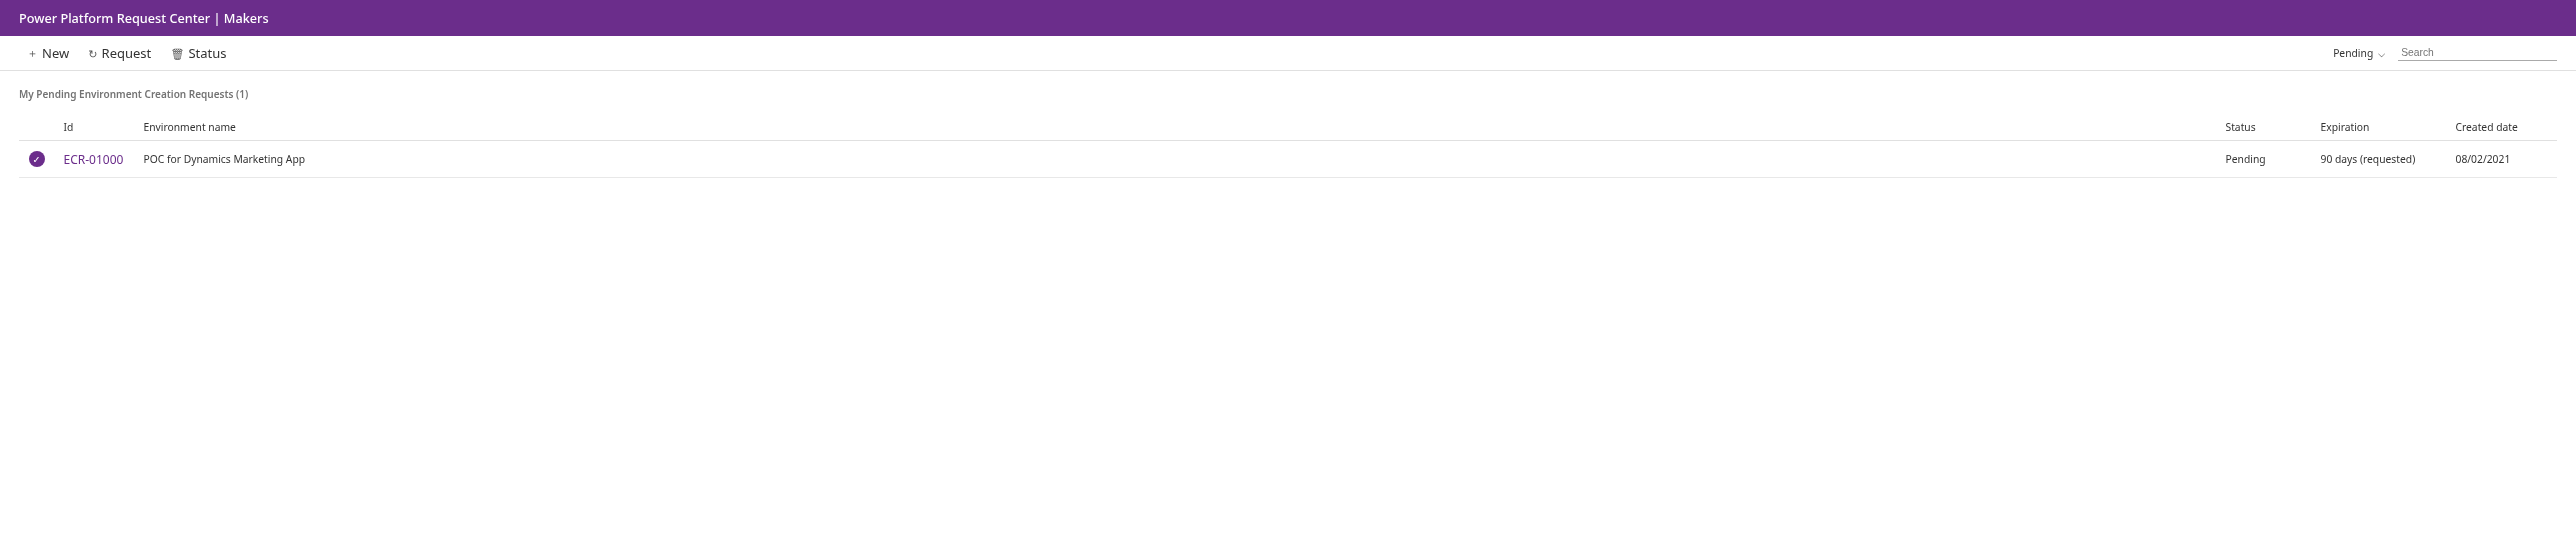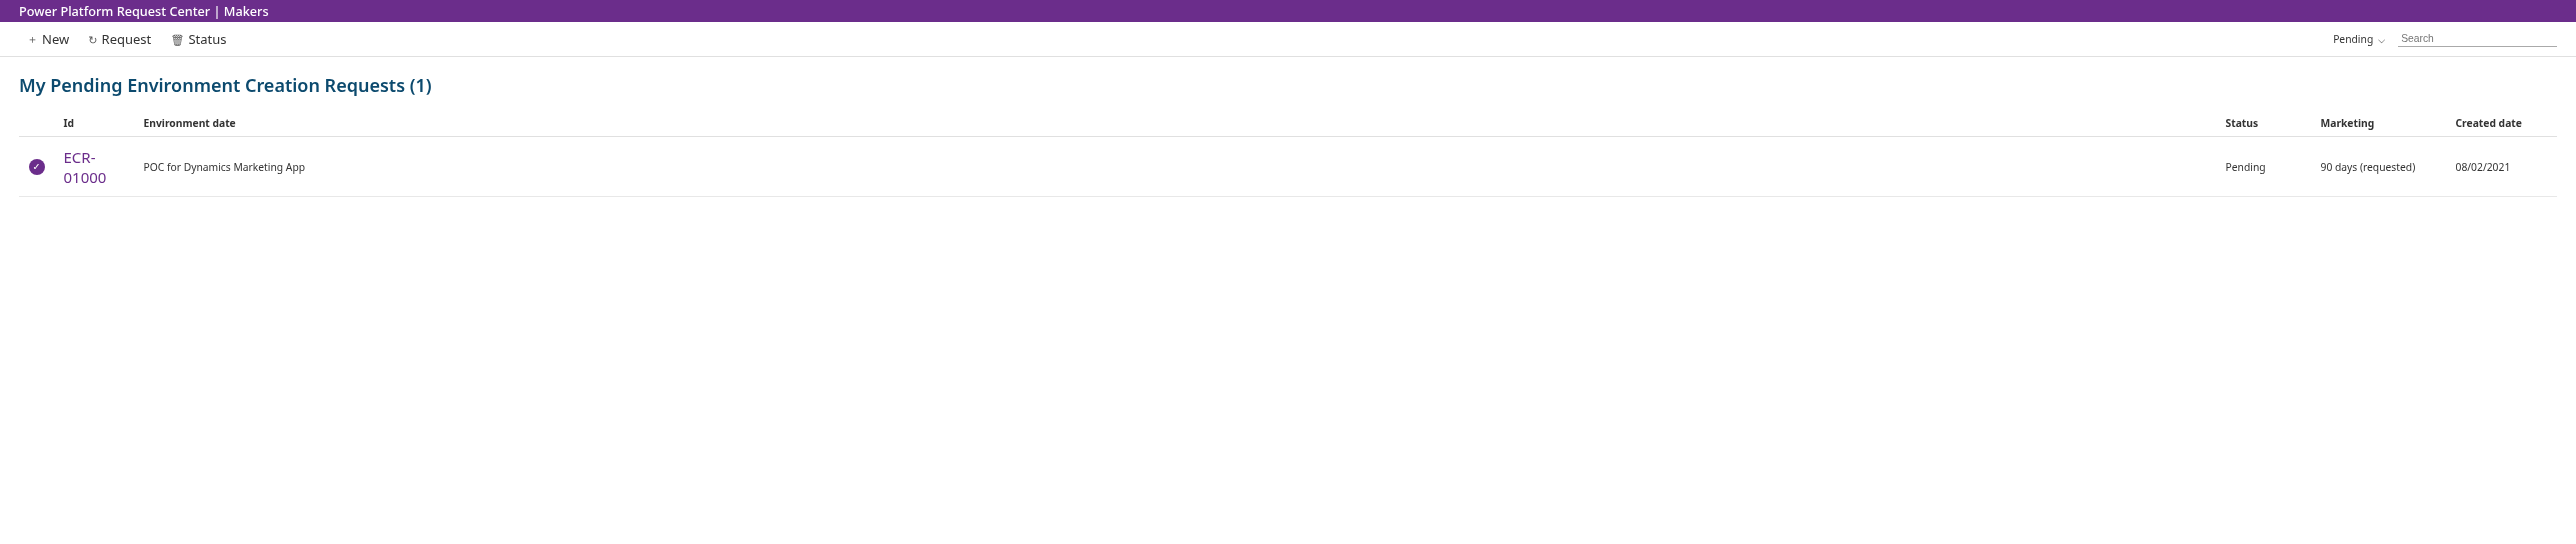--- a/index.html
+++ b/index.html
@@ -13,21 +13,21 @@
       font-size: 11px;
       background: #fff;
       color: #333;
     }
 
     
     .header {
       background: #6b2d8b;
       color: #fff;
       padding: 4px 19px;
-      height: 22px;
+      height: 36px;
       display: flex;
       align-items: center;
     }
 
     .header-title {
       font-size: 12.7px;
       font-weight: 500;
       color: #fff;
     }
 
@@ -110,44 +110,44 @@
       outline: none;
       font-size: 10.3px;
       font-family: Liberation Sans, sans-serif;
       width: 127px;
       color: #999;
     }
 
     
     .section-title {
       padding: 16px 19px 12.7px 19px;
-      font-size: 18px;
+      font-size: 10px;
       font-weight: 600;
-      color: #0c4a6e;
+      color: #737373;
     }
 
     
     .table-container {
       padding: 0 19px;
     }
 
     .data-table {
       width: 100%;
       border-collapse: collapse;
     }
 
     .data-table thead tr {
       border-bottom: 1.6px solid #e0e0e0;
     }
 
     .data-table th {
       text-align: left;
       padding: 6.4px 9.5px;
       font-size: 10.3px;
-      font-weight: 700;
+      font-weight: 400;
       color: #333;
     }
 
     .data-table th.col-id {
       width: 80px;
     }
 
     .data-table th.col-env {
       
     }
@@ -190,21 +190,21 @@
       height: 16px;
       border-radius: 50%;
       background: #6b2d8b;
       color: #fff;
       font-size: 9.5px;
     }
 
     .env-id-link {
       color: #6b2d8b;
       text-decoration: none;
-      font-size: 15px;
+      font-size: 12px;
     }
   </style>
 </head>
 <body>
 
 <header class="header">
   <span class="header-title">Power Platform Request Center | Makers</span>
 </header>
 
 <div class="toolbar">
@@ -238,23 +238,23 @@
 </div>
 
 <div class="section-title">My Pending Environment Creation Requests (1)</div>
 
 <div class="table-container">
   <table class="data-table">
     <thead>
       <tr>
         <th class="row-selector"></th>
         <th class="col-id">Id</th>
-        <th class="col-env">Environment date</th>
+        <th class="col-env">Environment name</th>
         <th class="col-status">Status</th>
-        <th class="col-expiration">Marketing</th>
+        <th class="col-expiration">Expiration</th>
         <th class="col-created">Created date</th>
       </tr>
     </thead>
     <tbody id="table-body">
     <tr>
           <td class="row-selector"><span class="check-circle">✓</span></td>
           <td><a class="env-id-link" href="#">ECR-01000</a></td>
           <td>POC for Dynamics Marketing App</td>
           <td>Pending</td>
           <td>90 days (requested)</td>

